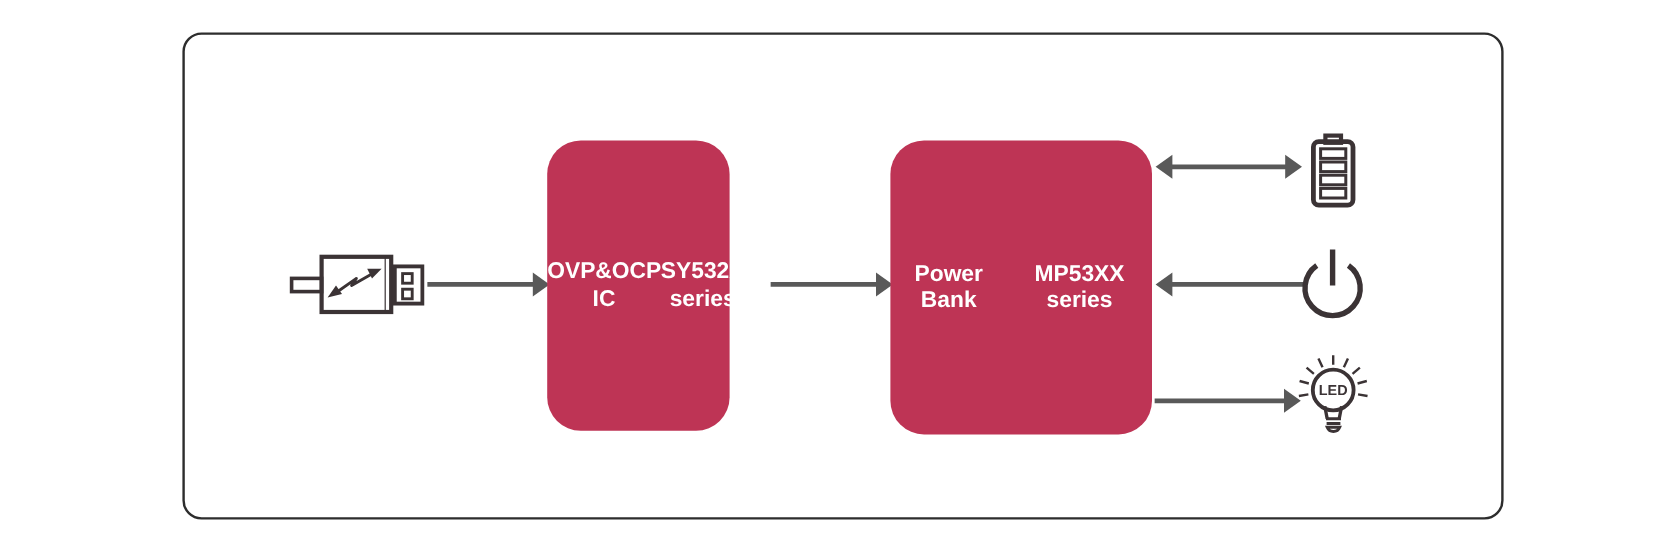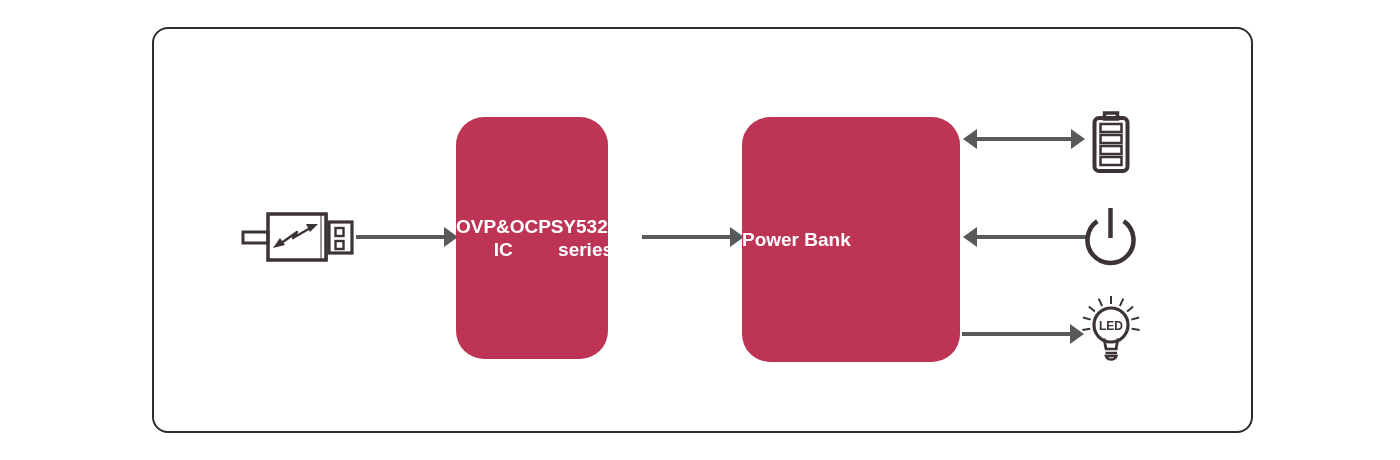--- a/index.html
+++ b/index.html
@@ -62,20 +62,21 @@
     <div>SY870X series</div>
   </div>
 
   <svg class="abs arrow" style="left:642px; top:225px;" width="102" height="24" viewBox="0 0 102 24">
     <line x1="0" y1="12" x2="89" y2="12"></line>
     <polygon points="88,2 88,22 102,12"></polygon>
   </svg>
 
   <div class="block block2">
     <div>Power Bank</div>
+    <div>MP53XX series</div>
   </div>
 
   <svg class="abs arrow" style="left:962px; top:127px;" width="124" height="24" viewBox="0 0 124 24">
     <polygon points="15,2 15,22 1,12"></polygon>
     <line x1="13" y1="12" x2="111" y2="12"></line>
     <polygon points="109,2 109,22 123,12"></polygon>
   </svg>
 
   <svg class="abs arrow" style="left:962px; top:225px;" width="126" height="24" viewBox="0 0 126 24">
     <polygon points="15,2 15,22 1,12"></polygon>

